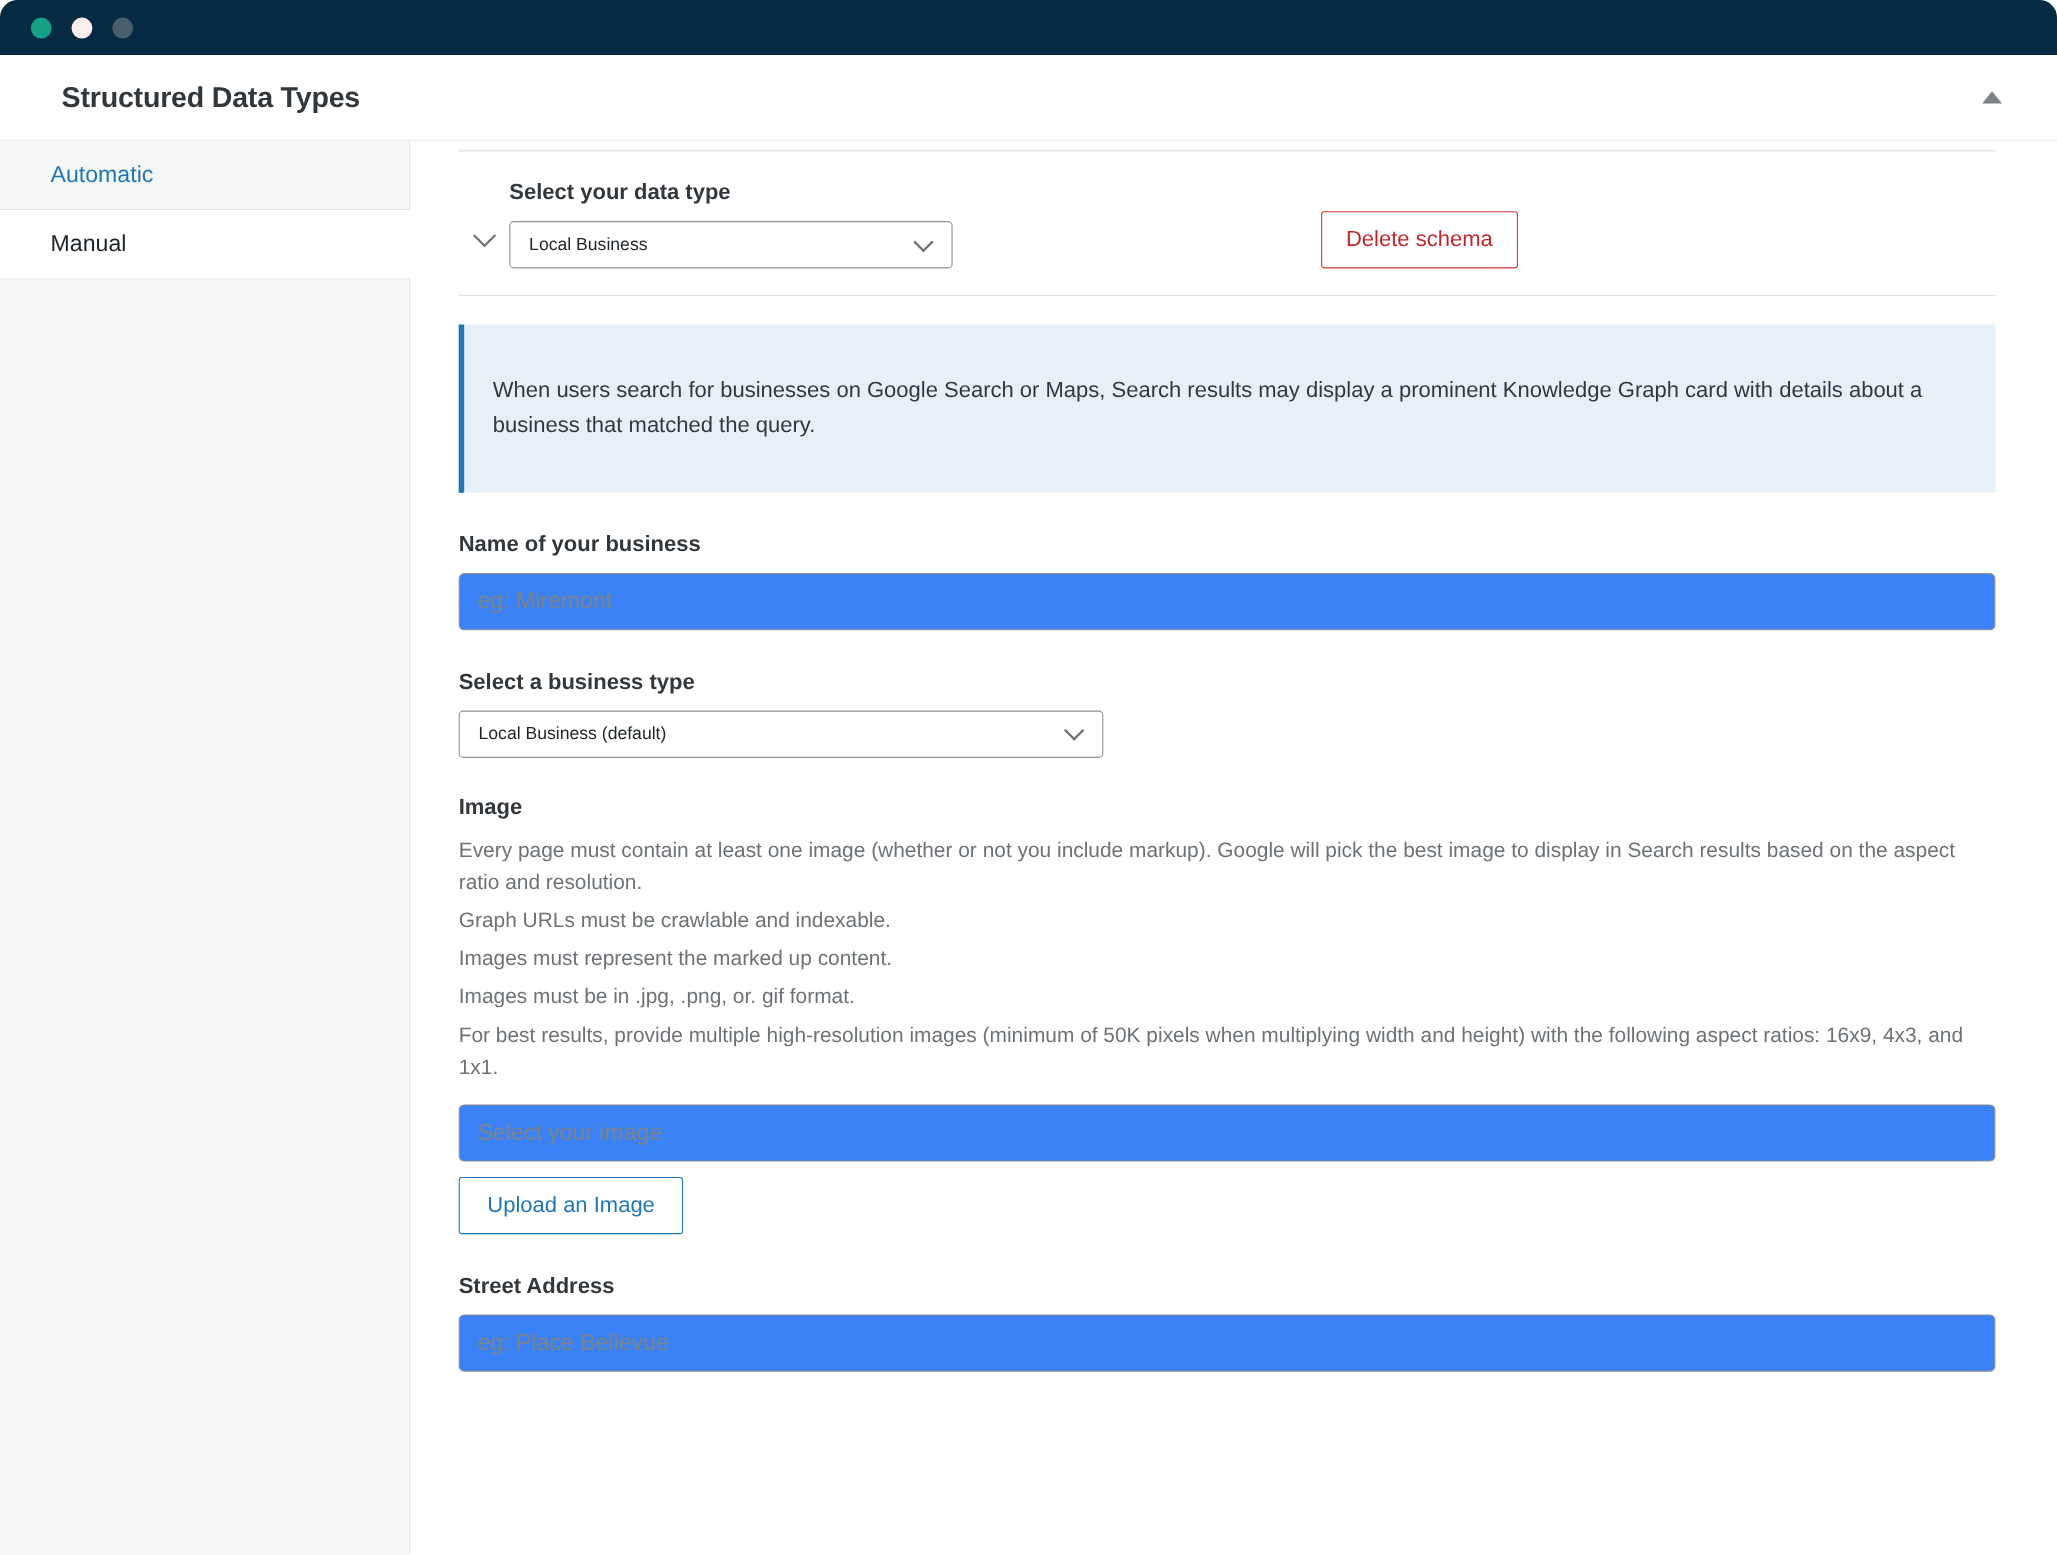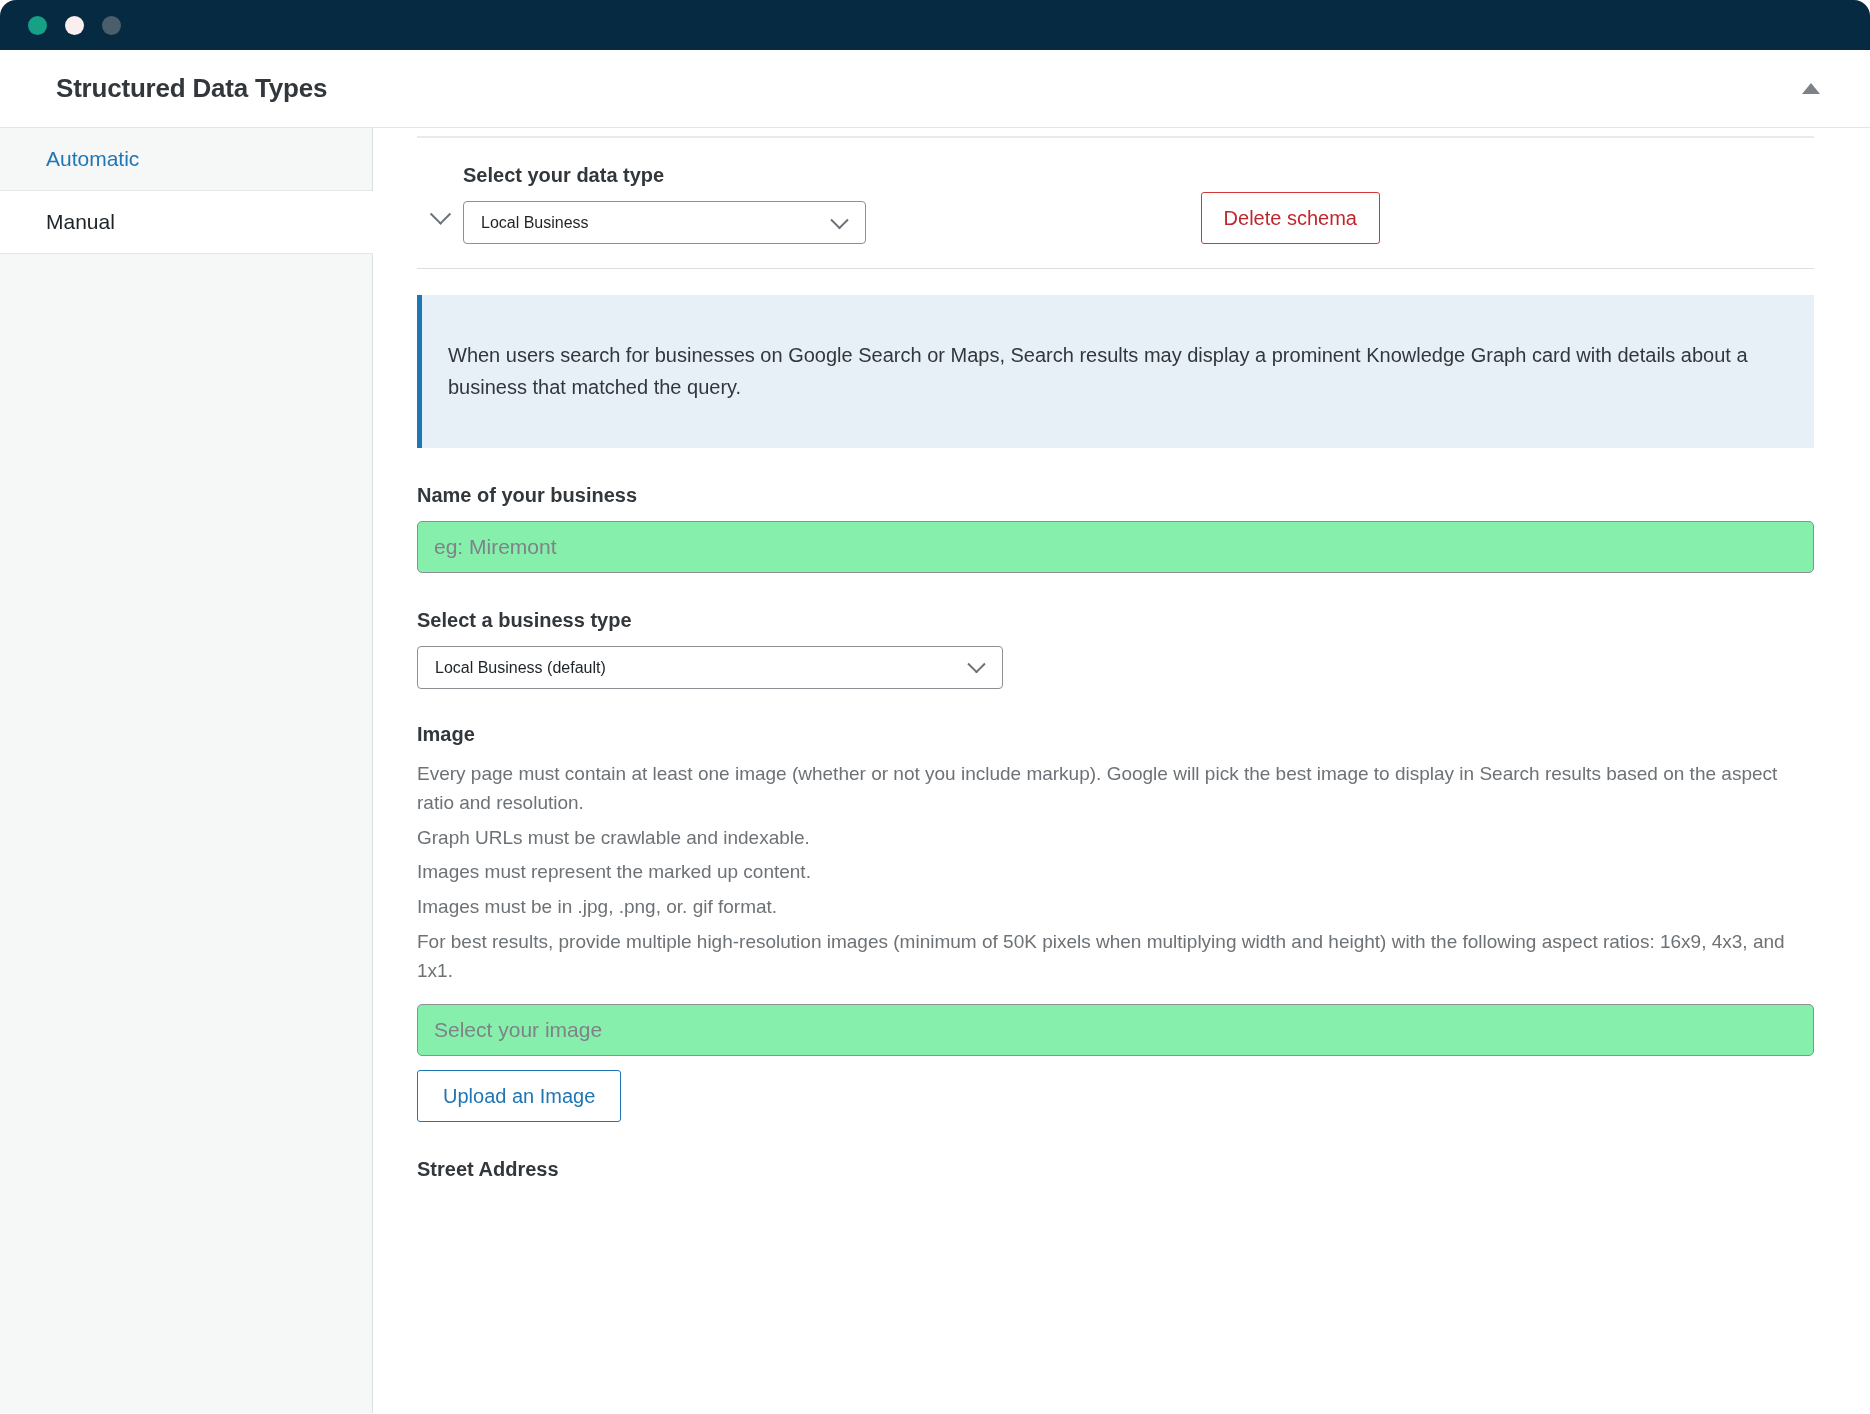--- a/index.html
+++ b/index.html
@@ -244,21 +244,21 @@
     font-weight: bold;
     color: #32373c;
     display: block;
     margin-bottom: 14px;
   }
   input.text-input {
     width: 100%;
     font-family: "Liberation Sans", sans-serif;
     font-size: 21px;
     color: #1d2327;
-    background: #86efac;
+    background: #3b82f6;
     border: 1px solid #8c8f94;
     border-radius: 5px;
     padding: 13px 16px;
     outline: none;
   }
   input.text-input::placeholder { color: #7e8387; }
 
   .help-text {
     font-size: 19px;
     line-height: 1.52;
@@ -354,19 +354,20 @@
             <div class="help-text">For best results, provide multiple high-resolution images (minimum of 50K pixels when multiplying width and height) with the following aspect ratios: 16x9, 4x3, and 1x1.</div>
           </div>
           <input class="text-input" type="text" placeholder="Select your image" style="">
           <div class="upload-btn-wrap">
             <button class="btn-outline-blue">Upload an Image</button>
           </div>
         </div>
 
         <div class="field-block">
           <label class="label-strong">Street Address</label>
+          <input class="text-input" type="text" placeholder="eg: Place Bellevue" style="">
         </div>
 
       </div>
 
     </div>
   </div>
 </div>
 
 </body></html>

